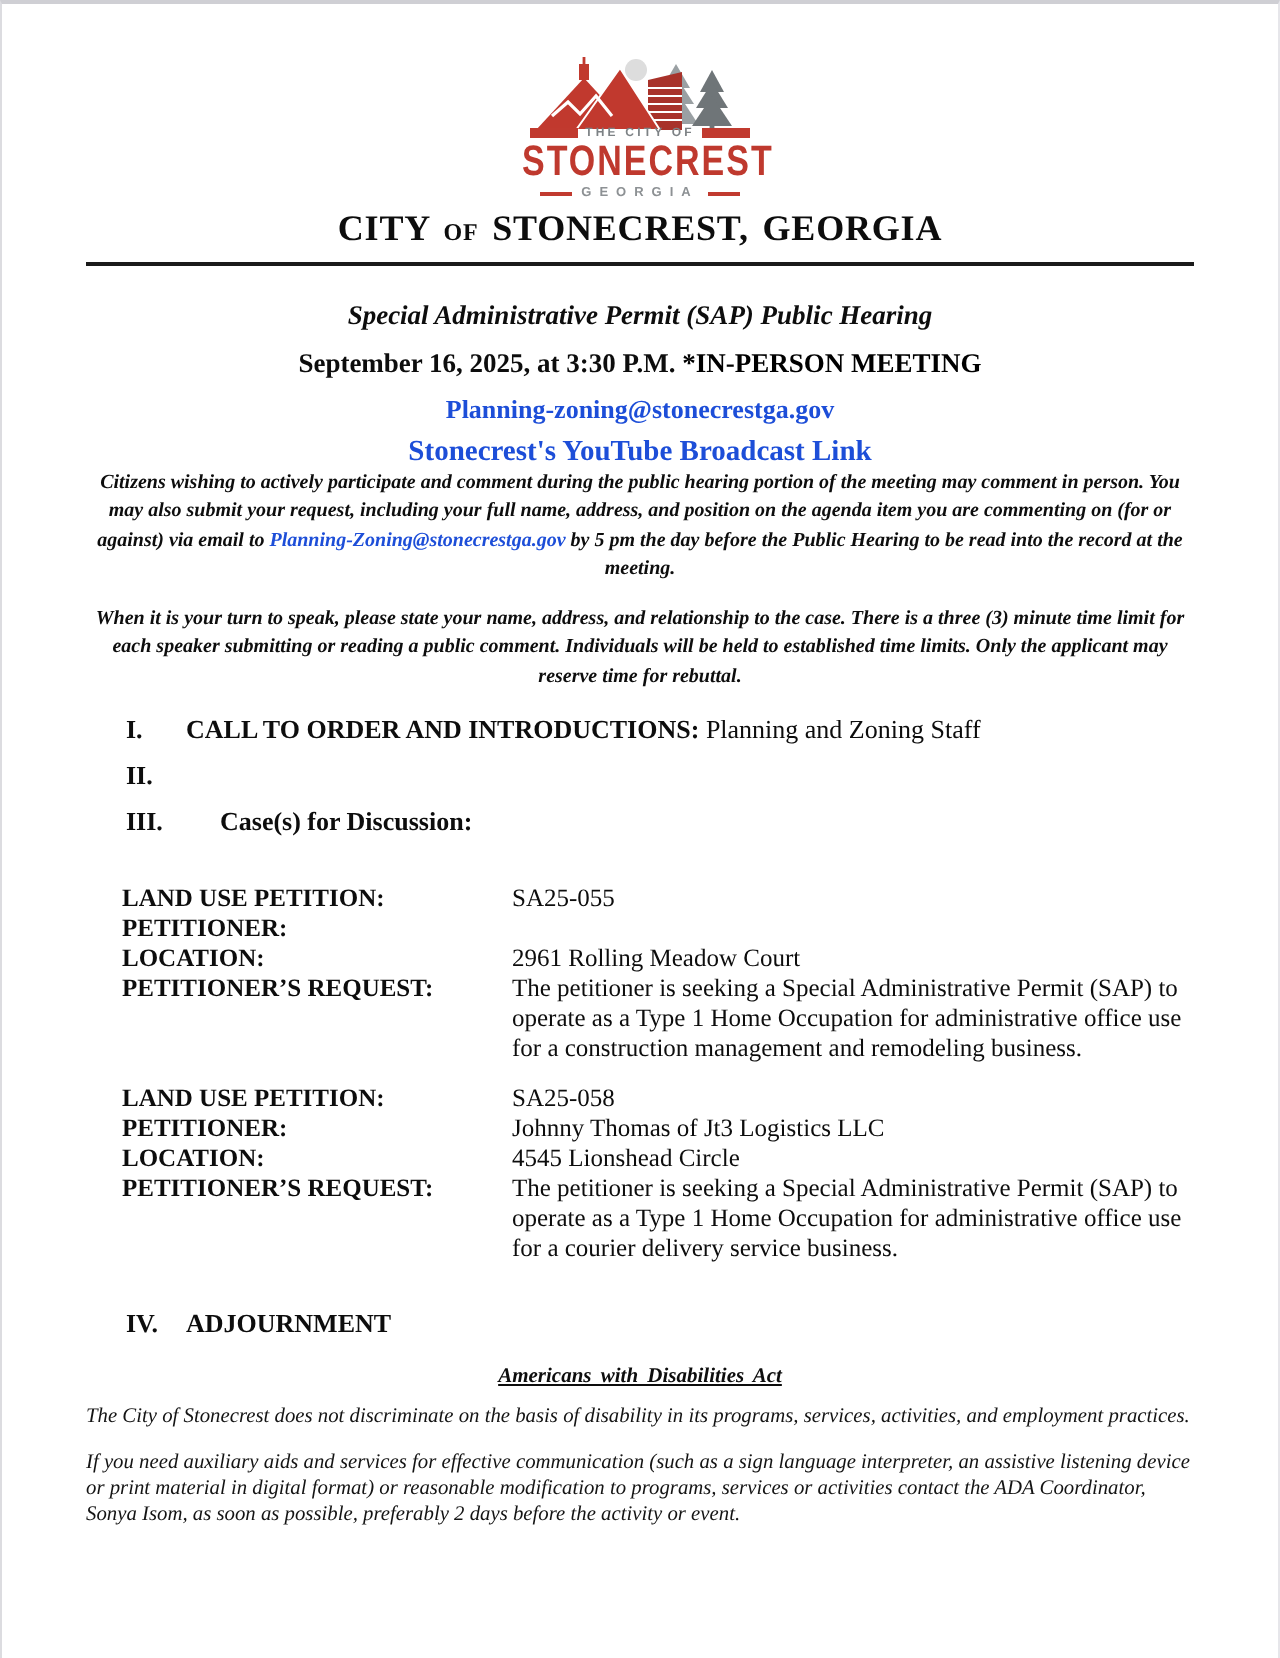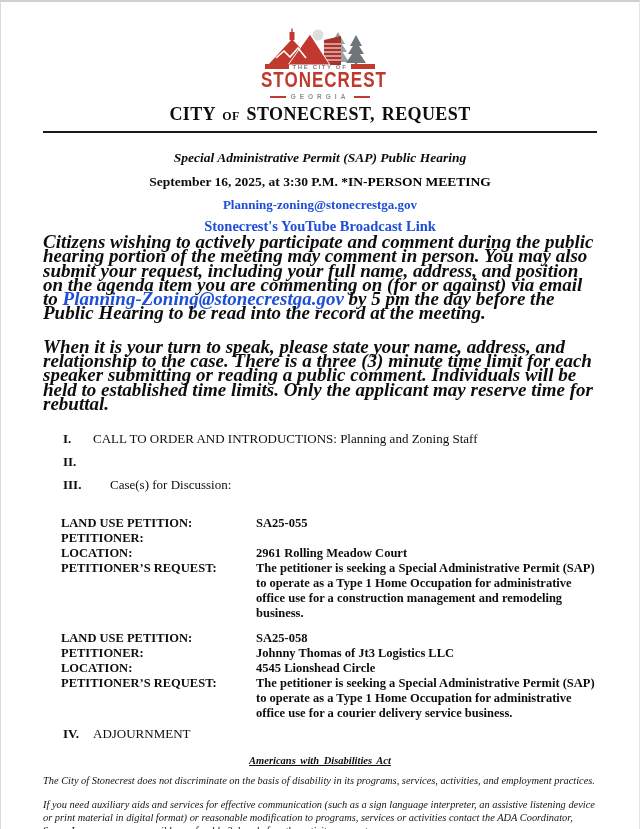--- a/index.html
+++ b/index.html
@@ -46,41 +46,41 @@
   .header-divider { border:none; border-top:2.5px solid #1a1a1a; margin:5px 0 0 0; }
 
   .sap-heading { text-align:center; font-size:13.5px; font-weight:bold; font-style:italic; margin-top:16px; line-height:17px; }
   .date-line { text-align:center; font-size:13.5px; font-weight:bold; margin-top:7px; line-height:17px; }
   .red-text { color:#000000; }
   .link { color:#1d4ed8; font-weight:bold; cursor:pointer; }
   .email-line { text-align:center; font-size:13px; margin-top:7px; line-height:16px; }
   .youtube-line { text-align:center; font-size:14.5px; margin-top:5px; line-height:17px; }
 
   
-  .notice-para { font-size:19px; font-weight:bold; font-style:italic; line-height:14.3px; margin-top:0; text-align:left; }
+  .notice-para { font-size:10px; font-weight:bold; font-style:italic; line-height:14.3px; margin-top:0; text-align:center; }
   .notice-para.second { margin-top:11px; }
   .notice-para .link { font-style:italic; }
 
   
   .agenda-item { display:grid; grid-template-columns:30px 1fr; padding-left:20px; font-size:13px; line-height:17px; }
   .agenda-numeral { font-weight:bold; }
-  .agenda-title { font-weight:normal; }
+  .agenda-title { font-weight:bold; }
   .agenda-detail { font-weight:normal; }
   .agenda-i   { margin-top:9px; }
   .agenda-ii  { margin-top:6px; }
   .agenda-ii .agenda-text { max-width:468px; }
   .agenda-iii { margin-top:6px;gap:17px; }
-  .agenda-iv  { margin-top:4px; }
+  .agenda-iv  { margin-top:21px; }
 
   
   .case-block { margin-top:23px; }
   .case-block.second { margin-top:10px; }
   .case-row { display:grid; grid-template-columns:195px 1fr; padding-left:18px; font-size:12.5px; line-height:15px; }
   .case-label { font-weight:bold; }
-  .case-value { font-weight:bold; }
+  .case-value { font-weight:normal; }
 
   
   .ada-heading { text-align:center; font-size:10.5px; font-weight:bold; font-style:italic; text-decoration:underline; margin-top:13px; line-height:12px; word-spacing:2px; }
   .footer-para { font-size:10.4px; font-style:italic; line-height:13px; margin-top:6px; color:#141414; }
   .footer-para.first { margin-top:7px; }
 </style>
 </head>
 <body>
 
 <div class="page">
@@ -129,21 +129,21 @@
       <span class="logo-bar"></span>
     </div>
     <div class="logo-name">STONECREST</div>
     <div class="logo-georgia-row">
       <span class="logo-dash"></span>
       <span class="logo-georgia">GEORGIA</span>
       <span class="logo-dash"></span>
     </div>
   </div>
 
-  <div class="doc-title"><span>CITY </span><span class="small-of">OF</span><span> STONECREST,  REQUEST</span></div>
+  <div class="doc-title"><span>CITY </span><span class="small-of">OF</span><span> STONECREST,  GEORGIA</span></div>
   <hr class="header-divider">
 
   <div class="sap-heading">Special Administrative Permit (SAP) Public Hearing</div>
   <div class="date-line"><span>September 16, 2025, at 3:30 P.M. </span><span class="red-text">*IN-PERSON MEETING</span></div>
   <div class="email-line"><a class="link">Planning-zoning@stonecrestga.gov</a></div>
   <div class="youtube-line"><a class="link">Stonecrest's YouTube Broadcast Link</a></div>
 
   <p class="notice-para"><span>Citizens wishing to actively participate and comment during the public hearing portion of the meeting may comment in person. You may also submit your request, including your full name, address, and position on the agenda item you are commenting on (for or against) via email to </span><a class="link">Planning-Zoning@stonecrestga.gov</a><span> by 5 pm the day before the Public Hearing to be read into the record at the meeting.</span></p>
   <p class="notice-para second">When it is your turn to speak, please state your name, address, and relationship to the case. There is a three (3) minute time limit for each speaker submitting or reading a public comment. Individuals will be held to established time limits. Only the applicant may reserve time for rebuttal.</p>
 

